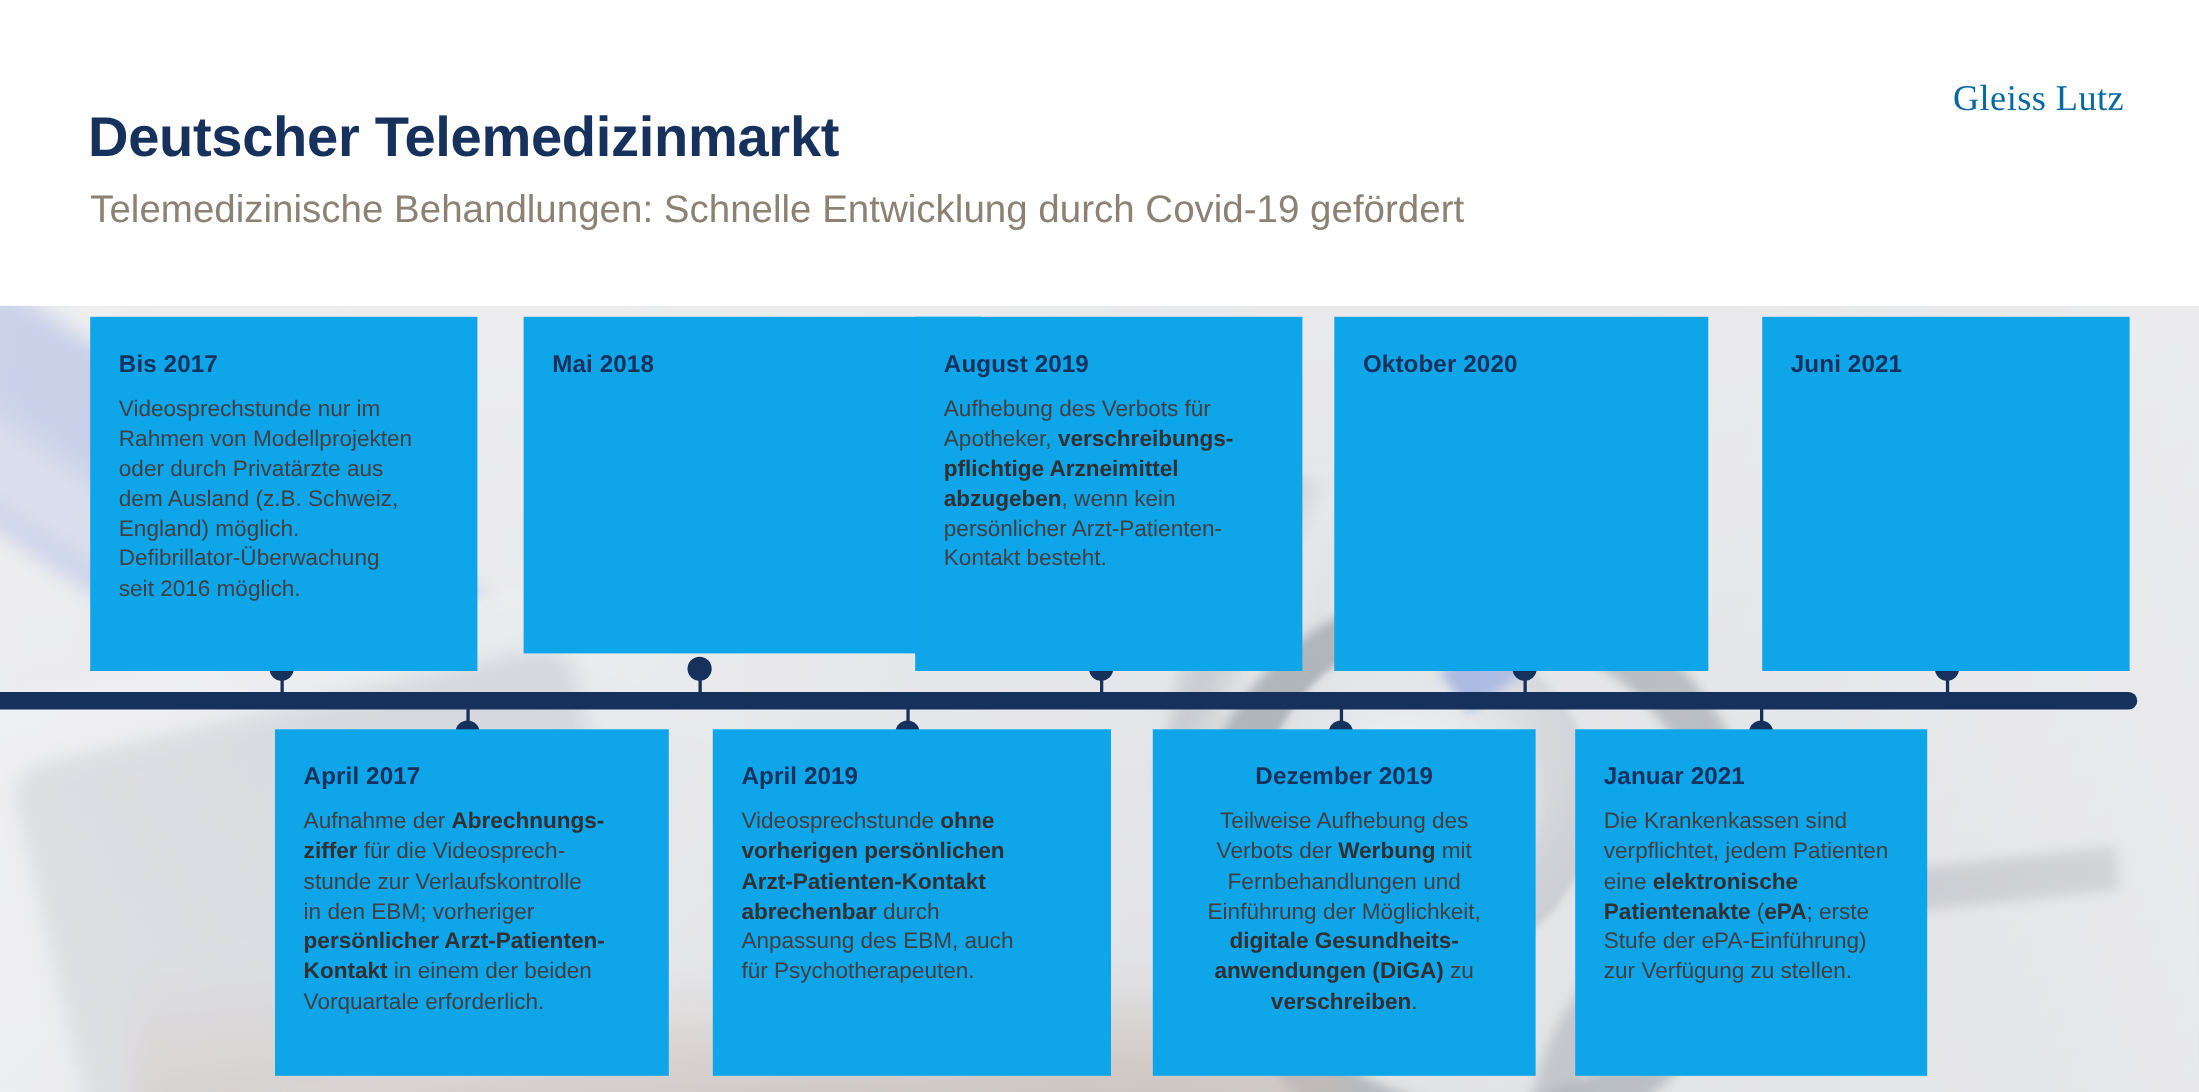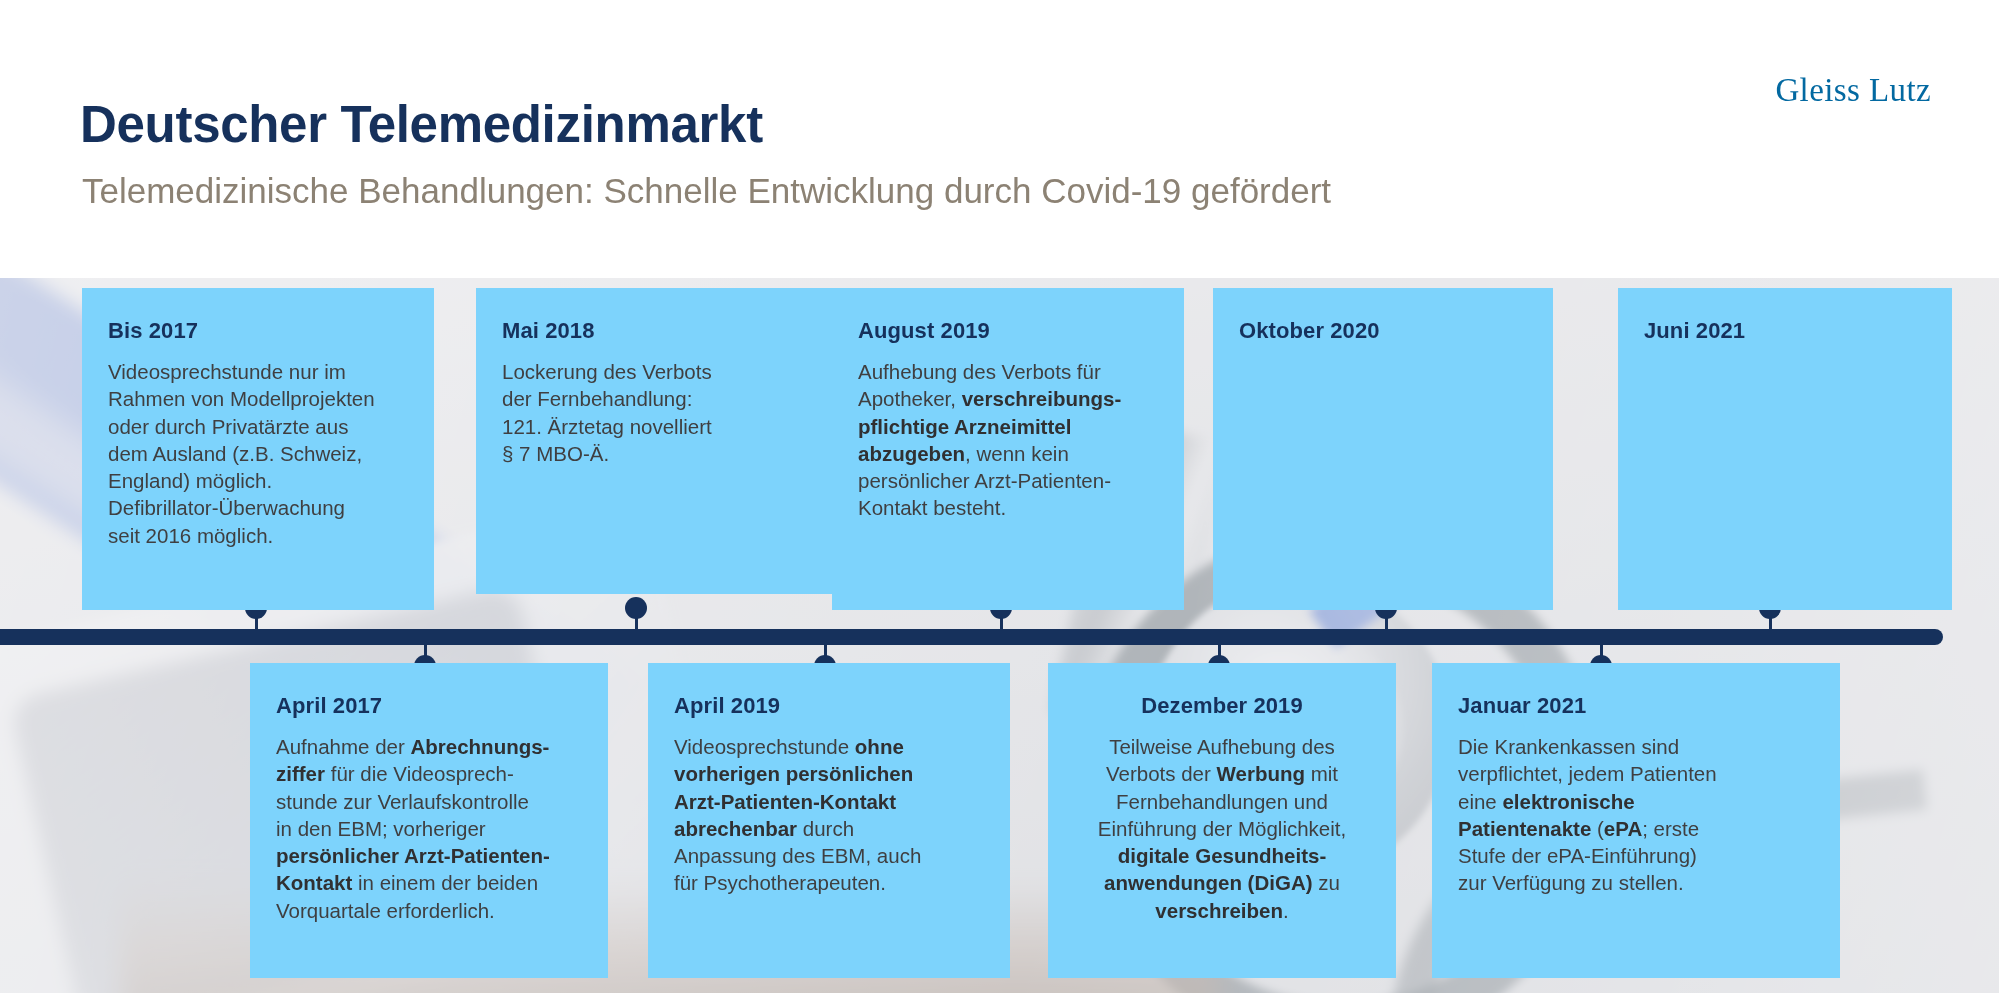--- a/index.html
+++ b/index.html
@@ -236,21 +236,21 @@
     width: 22px;
     height: 22px;
     border-radius: 50%;
     background: #16315c;
     z-index: 26;
   }
 
   
   .card {
     position: absolute;
-    background: #7dd3fc;
+    background: #0ea5e9;
     box-sizing: border-box;
     padding: 30px 26px 10px 26px;
     z-index: 30;
   }
   .card-top { }
   .card-bottom { }
   .card h3 {
     margin: 0 0 14px 0;
     font-size: 22px;
     font-weight: bold;
@@ -322,49 +322,48 @@
   <div class="tl-stem" style="left:1600px; top:637px; height:30px;"></div>
   <div class="tl-dot" style="left:1590px; top:655px;"></div>
 
   <div class="card card-top" style="left:82px; top:288px; width:352px; height:322px;">
     <h3>Bis 2017</h3>
     <p><span>Videosprechstunde nur im</span><br><span>Rahmen von Modellprojekten</span><br><span>oder durch Privatärzte aus</span><br><span>dem Ausland (z.B. Schweiz,</span><br><span>England) möglich.</span><br><span>Defibrillator-Überwachung</span><br><span>seit 2016 möglich.</span></p>
   </div>
 
   <div class="card card-top" style="left:476px; top:288px; width:416px; height:306px;">
     <h3>Mai 2018</h3>
-    <p><span>Lockerung des Verbots</span><br><span>der Fernbehandlung:</span><br><span>121. Ärztetag novelliert</span><br><span>§ 7 MBO-Ä.</span></p>
   </div>
 
   <div class="card card-top" style="left:832px; top:288px; width:352px; height:322px;">
     <h3>August 2019</h3>
     <p><span>Aufhebung des Verbots für</span><br><span>Apotheker, </span><b>verschreibungs-</b><br><b>pflichtige Arzneimittel</b><br><b>abzugeben</b><span>, wenn kein</span><br><span>persönlicher Arzt-Patienten-</span><br><span>Kontakt besteht.</span></p>
   </div>
 
   <div class="card card-top" style="left:1213px; top:288px; width:340px; height:322px;">
     <h3>Oktober 2020</h3>
   </div>
 
-  <div class="card card-top" style="left:1602px; top:288px; width:334px; height:322px;margin-left:16px;">
+  <div class="card card-top" style="left:1602px; top:288px; width:334px; height:322px;">
     <h3>Juni 2021</h3>
   </div>
 
   <div class="card card-bottom" style="left:250px; top:663px; width:358px; height:315px;">
     <h3>April 2017</h3>
     <p><span>Aufnahme der </span><b>Abrechnungs-</b><br><b>ziffer</b><span> für die Videosprech-</span><br><span>stunde zur Verlaufskontrolle</span><br><span>in den EBM; vorheriger</span><br><b>persönlicher Arzt-Patienten-</b><br><b>Kontakt</b><span> in einem der beiden</span><br><span>Vorquartale erforderlich.</span></p>
   </div>
 
   <div class="card card-bottom" style="left:648px; top:663px; width:362px; height:315px;">
     <h3>April 2019</h3>
     <p><span>Videosprechstunde </span><b>ohne</b><br><b>vorherigen persönlichen</b><br><b>Arzt-Patienten-Kontakt</b><br><b>abrechenbar</b><span> durch</span><br><span>Anpassung des EBM, auch</span><br><span>für Psychotherapeuten.</span></p>
   </div>
 
   <div class="card card-bottom" style="left:1048px; top:663px; width:348px; height:315px;text-align:center;">
     <h3>Dezember 2019</h3>
     <p><span>Teilweise Aufhebung des</span><br><span>Verbots der </span><b>Werbung</b><span> mit</span><br><span>Fernbehandlungen und</span><br><span>Einführung der Möglichkeit,</span><br><b>digitale Gesundheits-</b><br><b>anwendungen (DiGA)</b><span> zu</span><br><b>verschreiben</b><span>.</span></p>
   </div>
 
-  <div class="card card-bottom" style="left:1432px; top:663px; width:408px; height:315px;">
+  <div class="card card-bottom" style="left:1432px; top:663px; width:320px; height:315px;">
     <h3>Januar 2021</h3>
     <p><span>Die Krankenkassen sind</span><br><span>verpflichtet, jedem Patienten</span><br><span>eine </span><b>elektronische</b><br><b>Patientenakte</b><span> (</span><b>ePA</b><span>; erste</span><br><span>Stufe der ePA-Einführung)</span><br><span>zur Verfügung zu stellen.</span></p>
   </div>
 
 </div>
 
 </body></html>

